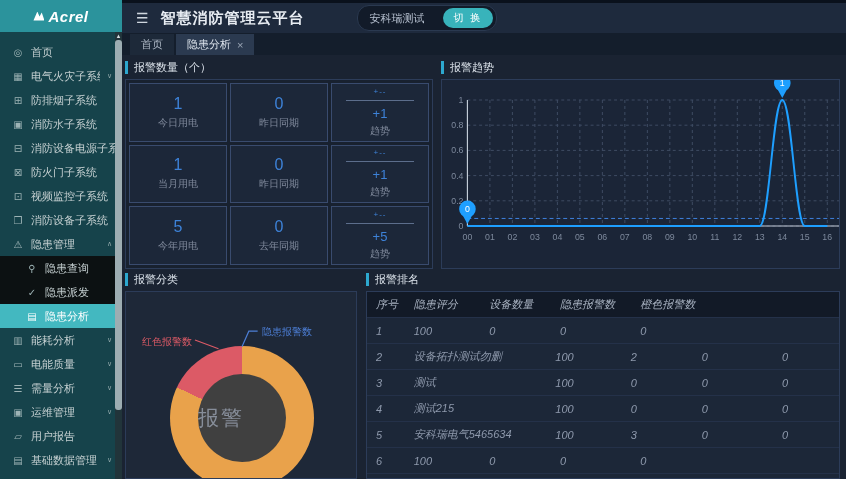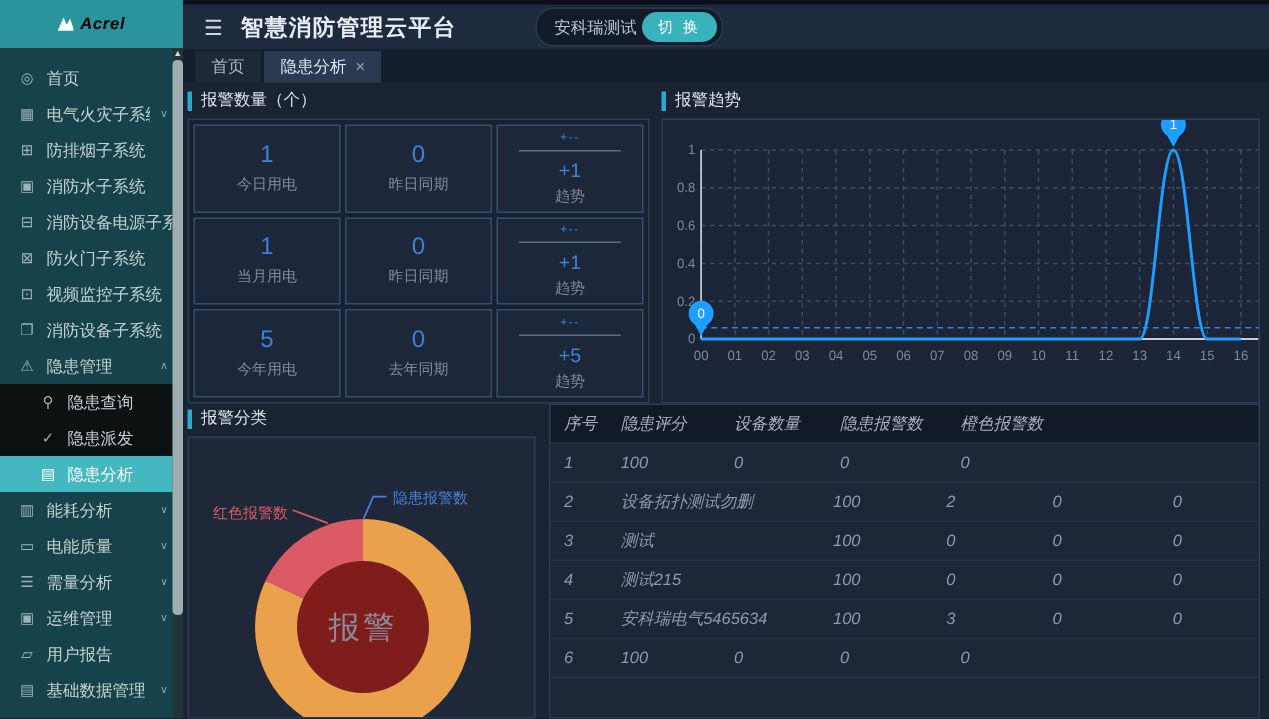--- a/index.html
+++ b/index.html
@@ -4,40 +4,40 @@
 <style>
   * { margin:0; padding:0; box-sizing:border-box; }
   html,body { width:846px; height:479px; overflow:hidden; background:#10161f;
     font-family:"Liberation Sans","DejaVu Sans",sans-serif; }
   .app { display:flex; width:846px; height:479px; }
 
   
   .sidebar { width:122px; flex:none; background:#16434b; position:relative; display:flex; flex-direction:column; }
   .logo { height:32px; background:#2b939c; display:flex; align-items:center; justify-content:center; gap:4px; cursor:pointer; }
   .logo-mark { width:11px; height:9px; background:#fff; clip-path:polygon(0 100%,35% 0,55% 55%,75% 10%,100% 100%); }
-  .logo-text { color:#000000; font-size:11px; font-weight:bold; font-style:italic; letter-spacing:.5px; }
+  .logo-text { color:#ffffff; font-size:15px; font-weight:bold; font-style:italic; letter-spacing:.5px; }
   .menu { flex:1; padding-top:8px; position:relative; }
   .mi { height:24px; display:flex; align-items:center; padding-left:12px; cursor:pointer; color:#c6d1d2; font-size:11px; gap:7px; }
   .mi .ic { width:12px; font-size:10px; color:#9db3b5; text-align:center; flex:none; }
   .mi .lbl { flex:1; white-space:nowrap; overflow:hidden; }
   .mi .chev { font-size:7px; color:#8fa6a8; padding-right:10px; }
   .submenu { background:#0c1112; }
   .submenu .mi { padding-left:26px; }
   .submenu .mi.active { background:#43b8c0; color:#ffffff; }
   .submenu .mi.active .ic { color:#ffffff; }
   .sb-scroll { position:absolute; right:0; top:32px; bottom:0; width:7px; background:#21343a; }
   .sb-thumb { position:absolute; top:8px; left:0; width:7px; height:370px; background:#9dadb2; border-radius:3px; }
   .sb-arrow { position:absolute; top:0; left:0; width:7px; text-align:center; color:#d4dde0; font-size:6px; line-height:8px; }
 
   
   .main { flex:1; min-width:0; display:flex; flex-direction:column; background:#1a2332; }
   .topbar { height:33px; flex:none; background:#1e2a3d; border-top:3px solid #0a111c; display:flex; align-items:center; padding:0 10px; }
   .collapse { color:#cfd6de; font-size:14px; cursor:pointer; margin:0 12px 0 4px; }
   .page-title { color:#e8edf3; font-size:15px; font-weight:bold; letter-spacing:1px; }
-  .org-pill { display:flex; align-items:center; margin-left:52px; background:#121b29; border:1px solid #2a3950; border-radius:12px; padding:2px 3px 2px 12px; gap:3px; }
+  .org-pill { display:flex; align-items:center; margin-left:52px; background:#121b29; border:1px solid #2a3950; border-radius:12px; padding:2px 3px 2px 12px; gap:18px; }
   .org-name { color:#b9c3d2; font-size:11px; }
   .switch-btn { background:#38b3bb; color:#fff; border:none; border-radius:10px; font-size:10px; padding:3px 11px; letter-spacing:2px; cursor:pointer; font-family:inherit; }
 
   .tabbar { height:22px; flex:none; background:#141e2c; display:flex; align-items:flex-end; padding-left:8px; gap:2px; }
   .tab { height:21px; display:flex; align-items:center; padding:0 11px; background:#1d2939; color:#aeb8c6; font-size:11px; cursor:pointer; gap:6px; }
   .tab.active { background:#2b3a50; color:#dfe6ee; }
   .tab .close { color:#9aa5b5; font-size:11px; cursor:pointer; }
 
   .content { flex:1; min-height:0; display:flex; flex-direction:column; padding:2px 6px 0 3px; }
   .sec-title { color:#dde4ec; font-size:11px; border-left:3px solid #2da8cf; padding-left:6px; height:13px; line-height:13px; margin:4px 0 5px 0; }
@@ -65,21 +65,21 @@
   .grid-l { stroke:#3f4c63; stroke-width:1; stroke-dasharray:3 3; }
   .axis-l { stroke:#c3ccd7; stroke-width:1.2; }
   .avg-l { stroke:#3f83e0; stroke-width:1; stroke-dasharray:4 3; }
   .series-l { fill:none; stroke-width:2; }
   .ylab,.xlab { fill:#7d899c; font-size:9px; }
   .pin-t { fill:#fff; font-size:9px; }
 
   
   .donut-panel { flex:1; position:relative; overflow:hidden; background:#1e2838; }
   .donut { position:absolute; left:44px; top:54px; width:144px; height:144px; border-radius:50%; }
-  .hole { position:absolute; left:72px; top:82px; width:88px; height:88px; border-radius:50%; background:#7f1d1d; display:flex; align-items:center; justify-content:center; }
+  .hole { position:absolute; left:72px; top:82px; width:88px; height:88px; border-radius:50%; background:#404040; display:flex; align-items:center; }
   .hole span { color:#878e9a; font-size:21px; letter-spacing:2px; }
   .leader { position:absolute; inset:0; width:100%; height:100%; pointer-events:none; }
   .donut-lbl { position:absolute; font-size:10px; white-space:nowrap; }
   .lbl-hazard { left:136px; top:33px; }
   .lbl-red { left:16px; top:43px; }
 
   
   .table-panel { flex:1; overflow:hidden; display:flex; flex-direction:column; }
   .thead { display:flex; background:#121a27; height:25px; flex:none; align-items:center; color:#a9b3c2; font-size:11px; }
   .trow { display:flex; height:26px; flex:none; align-items:center; border-top:1px solid #243149; background:#1c2738; color:#8e99ac; font-size:11px; cursor:pointer; }
@@ -331,20 +331,21 @@
               </div>
             <svg class="leader" viewBox="0 0 230 190">
               <polyline id="lead-0" points="116,56 123,40 132,40" fill="none" stroke-width="1.2" stroke="#4d7fd6"></polyline>
               <polyline id="lead-1" points="68,49 92,58" fill="none" stroke-width="1.2" stroke="#dc5a66"></polyline>
             </svg>
             <span class="donut-lbl lbl-hazard" style="color: rgb(77, 127, 214);">隐患报警数</span>
             <span class="donut-lbl lbl-red" style="color: rgb(220, 90, 102);">红色报警数</span>
           </div>
         </div>
         <div class="blk blk-table">
+          <div class="sec-title">报警排名</div>
           <div class="panel table-panel">
             <div class="thead">
               <span class="c c0">序号</span>
                 <span class="c c2">隐患评分</span>
                 <span class="c c3">设备数量</span>
                 <span class="c c4">隐患报警数</span>
                 <span class="c c5">橙色报警数</span>
             </div>
             <div class="trow">
                 <span class="c c0">1</span>

